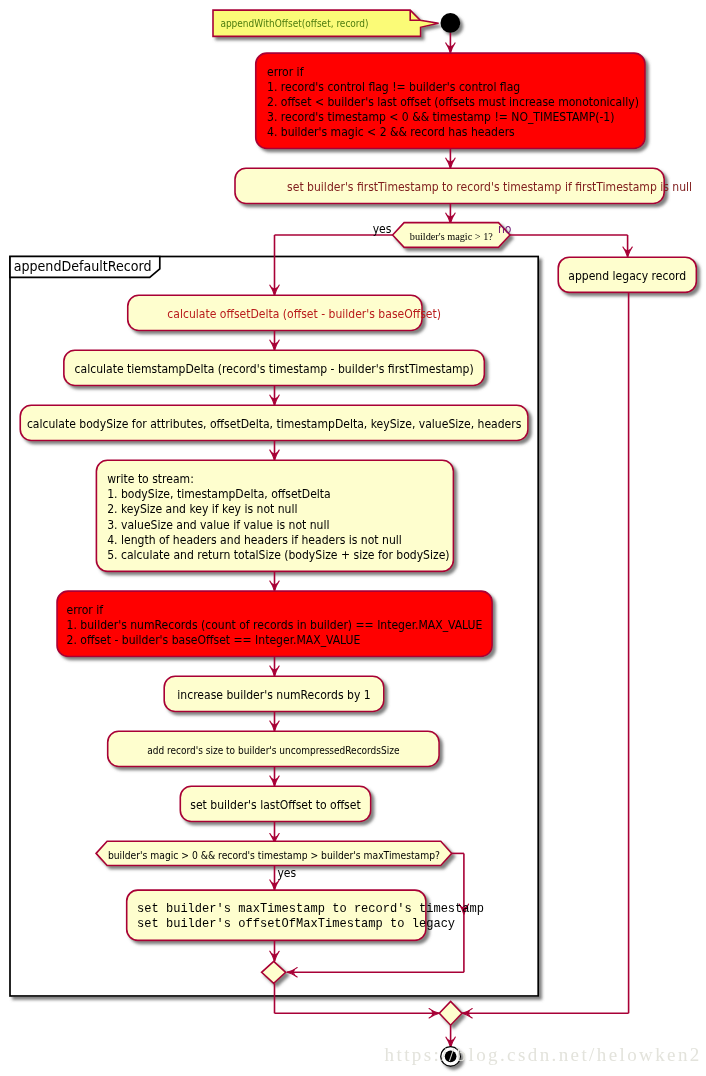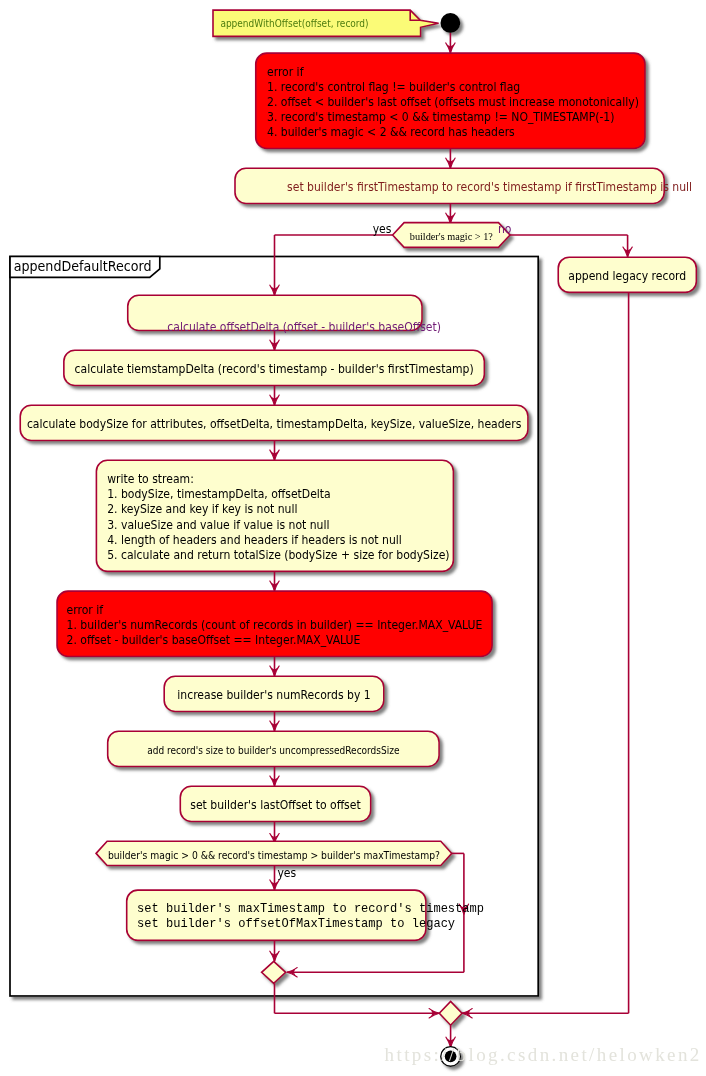--- a/index.html
+++ b/index.html
@@ -98,21 +98,21 @@
     <circle cx="450.6" cy="1056.4" r="5.85" fill="#000000"></circle>
   </svg>
   <div class="lbl" style="left:13.7px;top:259.40px;font-size:14.1px;line-height:15.05px;color:#000;font-family:'DejaVu Sans Condensed',sans-serif;"><div>appendDefaultRecord</div></div>
   <div class="lbl" style="left:220.4px;top:15.50px;font-size:10px;line-height:15.05px;color:#4d7c0f;font-family:'DejaVu Sans Condensed',sans-serif;"><div>appendWithOffset(offset, record)</div></div>
   <div class="lbl" style="left:267.0px;top:64.87px;font-size:12.05px;line-height:15.05px;color:#000;font-family:'DejaVu Sans Condensed',sans-serif;"><div>error if</div><div>1. record's control flag != builder's control flag</div><div>2. offset &lt; builder's last offset (offsets must increase monotonically)</div><div>3. record's timestamp &lt; 0 &amp;&amp; timestamp != NO_TIMESTAMP(-1)</div><div>4. builder's magic &lt; 2 &amp;&amp; record has headers</div></div>
   <div class="lbl" style="left:235.0px;top:180.06px;font-size:12.05px;line-height:15.05px;color:#7f1d1d;font-family:'DejaVu Sans Condensed',sans-serif;width:429.2px;text-align:center;margin-left:40px;"><div>set builder's firstTimestamp to record's timestamp if firstTimestamp is null</div></div>
   <div class="lbl" style="left:392.6px;top:229.17px;font-size:10.25px;line-height:15.05px;color:#000;font-family:Liberation Serif, serif;width:117.4px;text-align:center;"><div>builder's magic &gt; 1?</div></div>
   <div class="lbl" style="left:372.7px;top:221.80px;font-size:12.05px;line-height:15.05px;color:#000;font-family:'DejaVu Sans Condensed',sans-serif;"><div>yes</div></div>
   <div class="lbl" style="left:498px;top:221.80px;font-size:12.05px;line-height:15.05px;color:#701a75;font-family:'DejaVu Sans Condensed',sans-serif;"><div>no</div></div>
   <div class="lbl" style="left:558.2px;top:268.97px;font-size:12.05px;line-height:15.05px;color:#000;font-family:'DejaVu Sans Condensed',sans-serif;width:138.1px;text-align:center;"><div>append legacy record</div></div>
-  <div class="lbl" style="left:127.7px;top:320px;font-size:12.05px;line-height:15.05px;color:#701a75;font-family:'DejaVu Sans Condensed',sans-serif;width:353px;text-align:center;"><div>calculate offsetDelta (offset - builder's baseOffset)</div></div>
+  <div class="lbl" style="left:127.7px;top:307px;font-size:12.05px;line-height:15.05px;color:#b91c1c;font-family:'DejaVu Sans Condensed',sans-serif;width:353px;text-align:center;"><div>calculate offsetDelta (offset - builder's baseOffset)</div></div>
   <div class="lbl" style="left:63.9px;top:362.06px;font-size:12.05px;line-height:15.05px;color:#000;font-family:'DejaVu Sans Condensed',sans-serif;width:420.5px;text-align:center;"><div>calculate tiemstampDelta (record's timestamp - builder's firstTimestamp)</div></div>
   <div class="lbl" style="left:20.3px;top:417.05px;font-size:12.05px;line-height:15.05px;color:#000;font-family:'DejaVu Sans Condensed',sans-serif;width:507.7px;text-align:center;"><div>calculate bodySize for attributes, offsetDelta, timestampDelta, keySize, valueSize, headers</div></div>
   <div class="lbl" style="left:107.2px;top:472.37px;font-size:12.05px;line-height:15.05px;color:#000;font-family:'DejaVu Sans Condensed',sans-serif;"><div>write to stream:</div><div>1. bodySize, timestampDelta, offsetDelta</div><div>2. keySize and key if key is not null</div><div>3. valueSize and value if value is not null</div><div>4. length of headers and headers if headers is not null</div><div>5. calculate and return totalSize (bodySize + size for bodySize)</div></div>
   <div class="lbl" style="left:66.6px;top:602.94px;font-size:12.05px;line-height:15.05px;color:#000;font-family:'DejaVu Sans Condensed',sans-serif;"><div>error if</div><div>1. builder's numRecords (count of records in builder) == Integer.MAX_VALUE</div><div>2. offset - builder's baseOffset == Integer.MAX_VALUE</div></div>
   <div class="lbl" style="left:164.2px;top:688.03px;font-size:12.05px;line-height:15.05px;color:#000;font-family:'DejaVu Sans Condensed',sans-serif;width:219.6px;text-align:center;"><div>increase builder's numRecords by 1</div></div>
   <div class="lbl" style="left:107.7px;top:743.02px;font-size:10px;line-height:15.05px;color:#000;font-family:'DejaVu Sans Condensed',sans-serif;width:331.4px;text-align:center;"><div>add record's size to builder's uncompressedRecordsSize</div></div>
   <div class="lbl" style="left:180.3px;top:798.01px;font-size:12.05px;line-height:15.05px;color:#000;font-family:'DejaVu Sans Condensed',sans-serif;width:190.4px;text-align:center;"><div>set builder's lastOffset to offset</div></div>
   <div class="lbl" style="left:96.1px;top:847.58px;font-size:10.25px;line-height:15.05px;color:#000;font-family:'DejaVu Sans Condensed',sans-serif;width:355.7px;text-align:center;"><div>builder's magic &gt; 0 &amp;&amp; record's timestamp &gt; builder's maxTimestamp?</div></div>
   <div class="lbl" style="left:277.4px;top:866.10px;font-size:12.05px;line-height:15.05px;color:#000;font-family:'DejaVu Sans Condensed',sans-serif;"><div>yes</div></div>
   <div class="lbl" style="left:137.0px;top:901.87px;font-size:12.05px;line-height:15.05px;color:#000;font-family:Liberation Mono, monospace;"><div>set builder's maxTimestamp to record's timestamp</div><div>set builder's offsetOfMaxTimestamp to legacy</div></div>

